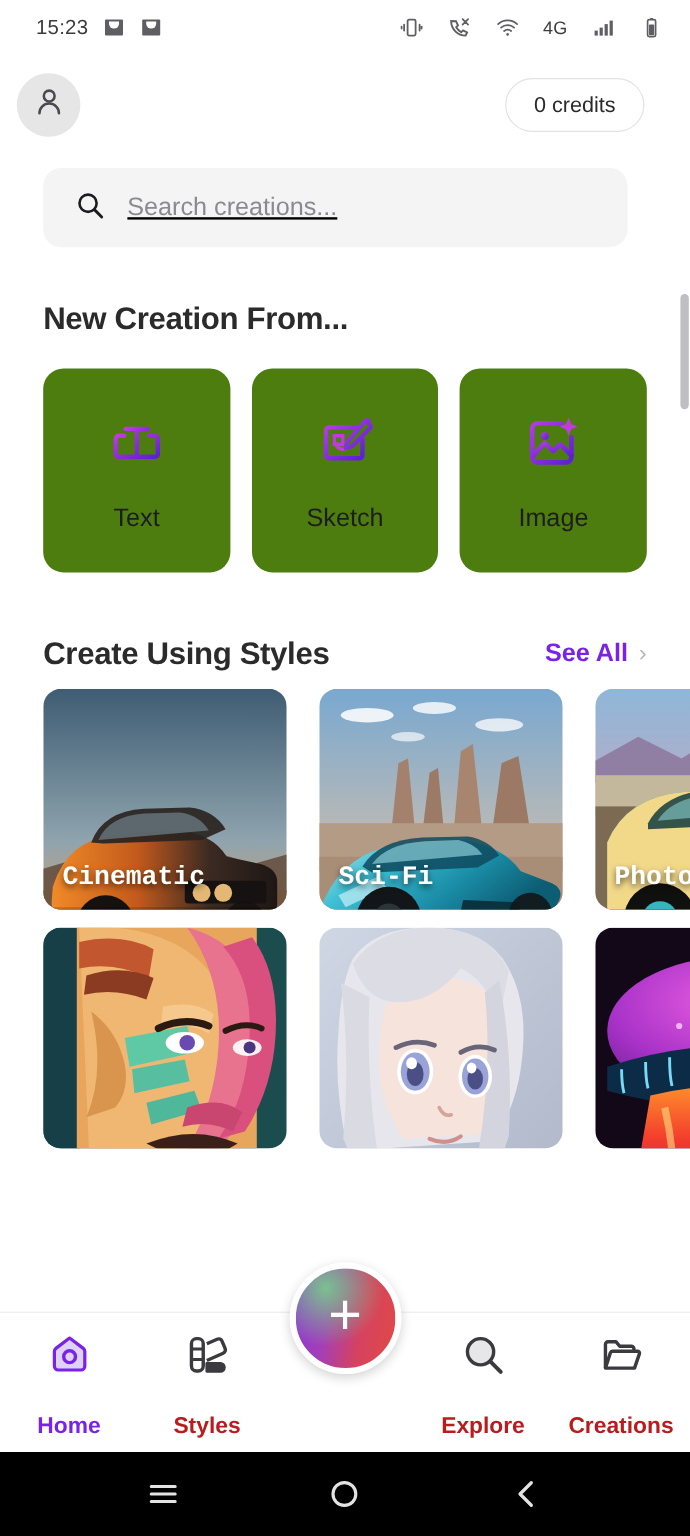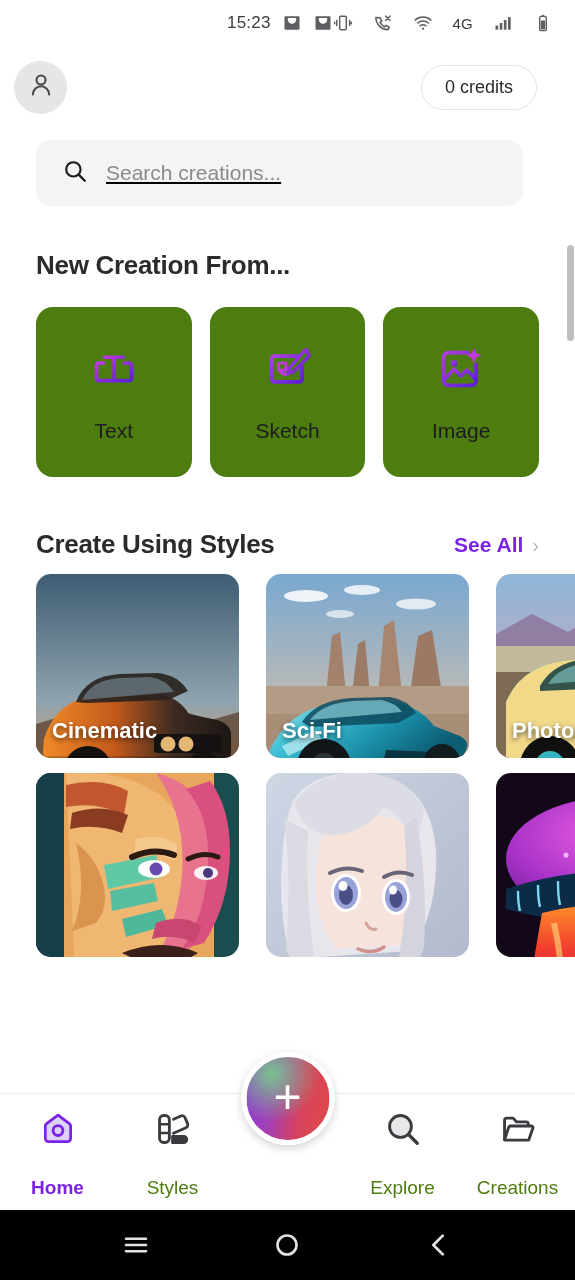--- a/index.html
+++ b/index.html
@@ -7,21 +7,21 @@
     width:575px; height:1280px;
     background:#ffffff;
     font-family:"Liberation Sans", sans-serif;
     overflow:hidden;
   }
   .phone { position:relative; width:575px; height:1280px; background:#fff; }
 
   
   .statusbar {
     height:46px; display:flex; align-items:center;
-    justify-content:flex-end; padding:0 22px 0 30px;
+    justify-content:space-between; padding:0 22px 0 30px;
   }
   .sb-left { display:flex; align-items:center; gap:11px; }
   .sb-time { font-size:17px; color:#3c3c3c; font-weight:400; letter-spacing:.2px; }
   .sb-right { display:flex; align-items:center; gap:20px; }
   .sb-ico { display:block; }
 
   
   .header {
     height:82px; display:flex; align-items:center;
     justify-content:space-between; padding:0 38px 0 14px;
@@ -75,21 +75,21 @@
 
   
   .styles-head { margin-top:52px; }
   .styles-grid {
     padding:14px 0 0 36px; display:flex; flex-direction:column; gap:15px;
     overflow:hidden;
   }
   .styles-row { display:flex; gap:27px; }
   .style-card {
     position:relative; width:203px; height:184px; flex:none;
-    border-radius:15px; overflow:hidden;
+    border-radius:15px; overflow:hidden;font-family:Liberation Mono, monospace;
   }
   .style-label {
     position:absolute; left:16px; bottom:14px; z-index:3;
     color:#fff; font-size:22px; font-weight:700;
     text-shadow:0 2px 5px rgba(0,0,0,.6);
     white-space:nowrap;
   }
 
   
   .scrollbar {
@@ -99,21 +99,21 @@
 
   
   .bottomnav {
     position:absolute; left:0; bottom:70px; width:575px; height:117px;
     background:#fff; border-top:1px solid #ededf0;
     display:flex; align-items:flex-start; padding-top:16px;
   }
   .nav-item {
     flex:1; display:flex; flex-direction:column; align-items:center; gap:25px;
   }
-  .nav-label { font-size:19px; color:#4d7c0f; }
+  .nav-label { font-size:19px; color:#b91c1c;font-weight:bold; }
   .nav-item.active .nav-label { color:#7B22E8; font-weight:700; }
   .nav-spacer { flex:1; }
   .fab {
     position:absolute; left:50%; transform:translateX(-50%);
     top:-42px; width:93px; height:93px; border-radius:50%;
     background:
       radial-gradient(circle at 30% 20%, rgba(120,200,140,.95) 0%, rgba(120,200,140,0) 55%),
       linear-gradient(100deg,#8b35d6 0%,#a23fb8 33%,#d6425f 65%,#e04a45 100%);
     border:5px solid #fff;
     box-shadow:0 3px 10px rgba(0,0,0,.18);

